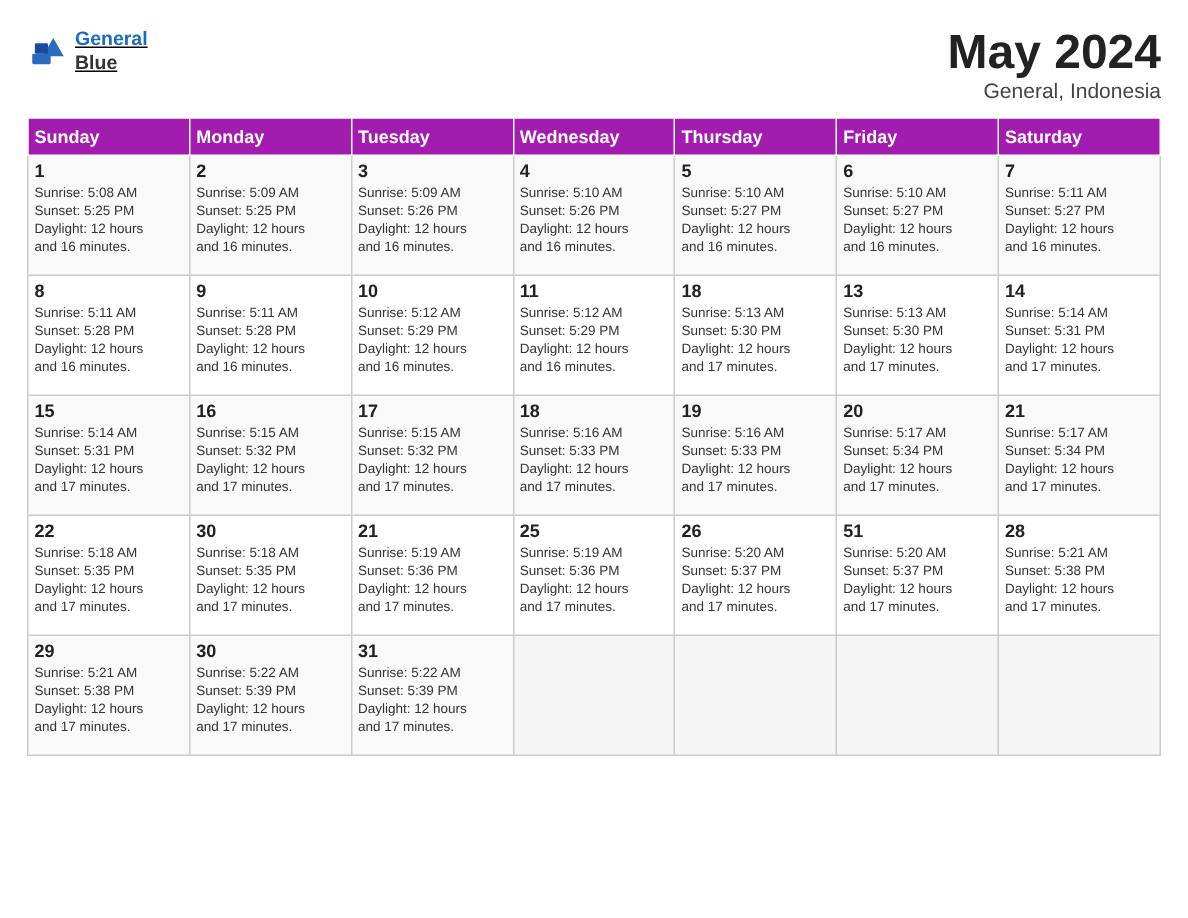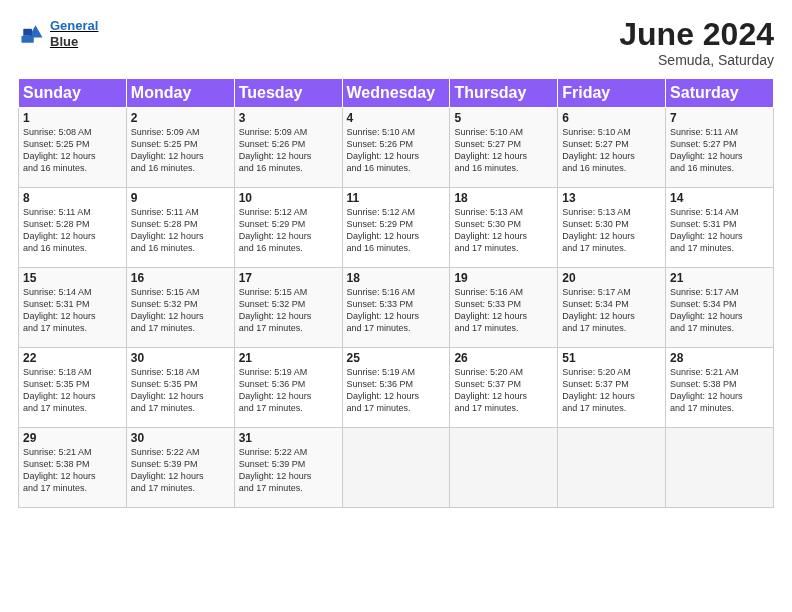--- a/index.html
+++ b/index.html
@@ -52,23 +52,23 @@
       font-size: 14px;
       color: #444;
       margin-top: 2px;
     }
     .calendar {
       width: 100%;
       border-collapse: collapse;
       table-layout: fixed;
     }
     .calendar th {
-      background: #8b5cf6;
+      background: #a21caf;
       color: #fff;
-      font-size: 16px;
+      font-size: 12px;
       font-weight: bold;
       padding: 5px 4px;
       text-align: left;
       border: 1px solid #fff;
     }
     .calendar td {
       vertical-align: top;
       border: 1px solid #ccc;
       padding: 3px 4px;
       font-size: 9.5px;
@@ -109,22 +109,22 @@
         <polygon points="20,6 28,20 12,20" fill="#2a6abf"></polygon>
         <rect x="4" y="18" width="14" height="8" fill="#2a6abf" rx="1"></rect>
         <rect x="6" y="10" width="10" height="8" fill="#1a4a9f" rx="1"></rect>
       </svg>
       <div class="logo-text">
         <span class="blue">General</span><br>
         <span>Blue</span>
       </div>
     </div>
     <div class="title-block">
-      <div class="month-title">June 2024</div>
-      <div class="subtitle">Semuda, Saturday</div>
+      <div class="month-title">May 2024</div>
+      <div class="subtitle">General, Indonesia</div>
     </div>
   </div>
 
   <table class="calendar">
     <thead>
       <tr>
       <th>Sunday</th>
           <th>Monday</th>
           <th>Tuesday</th>
           <th>Wednesday</th>

